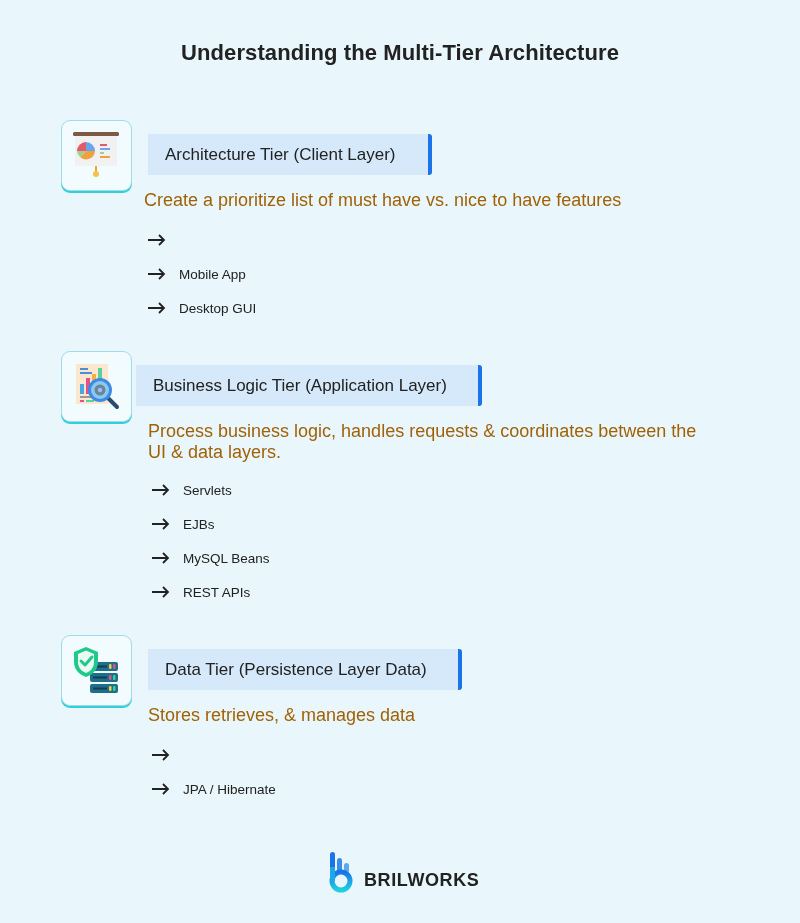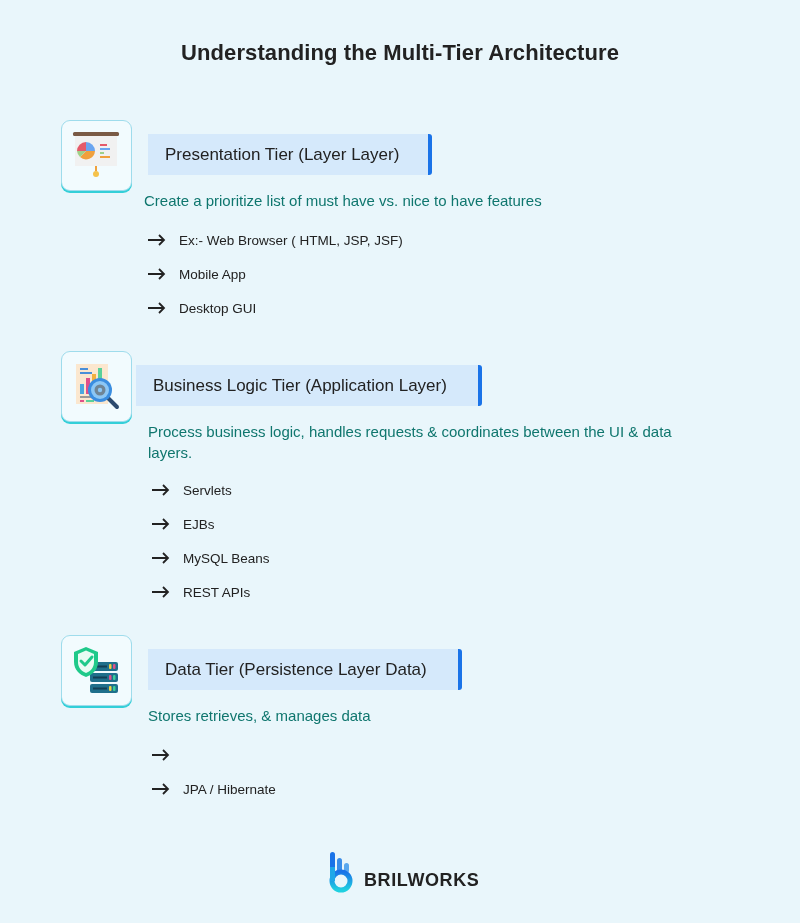--- a/index.html
+++ b/index.html
@@ -15,21 +15,21 @@
     position:absolute; left:61px; width:69px; height:69px; border-radius:9px;
     background:#f2fbfe; border:1px solid #9fdcec;
     box-shadow: 0 2px 0 #33cfd8;
   }
   .icon-box svg { position:absolute; left:8px; top:8px; width:52px; height:52px; }
   .heading {
     position:absolute; height:41px; background:#d5e9fb;
     border-right:4px solid #1a73e8; border-radius:0 3px 3px 0;
     font-size:17px; line-height:41px; padding-left:17px; padding-right:14px; color:#222; box-sizing:border-box;
   }
-  .desc { position:absolute; font-size:15px; line-height:21px; color:#0f766e; }
+  .desc { position:absolute; font-size:18px; line-height:21px; color:#a16207; }
   .list { position:absolute; margin:0; padding:0; list-style:none; }
   .list li { height:34px; display:flex; align-items:center; font-size:13.5px; color:#222; }
   .arrow { width:32px; display:inline-block; }
   .arrow svg { width:20px; height:12px; display:block; }
   .logo { position:absolute; left:329px; top:851px; display:flex; align-items:flex-end; }
   .logo-text { font-weight:bold; font-size:18px; color:#222; margin-left:9px; margin-bottom:2px; letter-spacing:0.6px; }
 </style>
 </head>
 <body>
 
@@ -44,30 +44,29 @@
     <path d="M16 22 L10 28 A9 9 0 0 1 7 22 Z" fill="#9ed18a"></path>
     <path d="M16 22 L7 22 A9 9 0 0 1 16 13 Z" fill="#e55a6a"></path>
     <rect x="30" y="15" width="7" height="2" fill="#e55a6a"></rect>
     <rect x="30" y="19" width="10" height="2" fill="#6aa5f0"></rect>
     <rect x="30" y="23" width="4" height="2" fill="#9ed18a"></rect>
     <rect x="30" y="27" width="10" height="2" fill="#f0a03c"></rect>
     <rect x="25" y="37" width="2" height="5" fill="#f0a03c"></rect>
     <circle cx="26" cy="45" r="3" fill="#f5c24b"></circle>
   </svg>
 </div>
-<div class="heading" style="left:148px; top:134px; width:284px;">Presentation Tier (Layer Layer)</div>
+<div class="heading" style="left:148px; top:134px; width:284px;">Architecture Tier (Client Layer)</div>
 <div class="desc" style="left:144px; top:190px;">Create a prioritize list of must have vs. nice to have features</div>
 <ul class="list" style="left:147px; top:223px;">
   <li>
       <span class="arrow">
         <svg viewBox="0 0 20 12">
           <path d="M1 6 H17 M12 1 L17 6 L12 11" stroke="#222" stroke-width="1.8" fill="none"></path>
         </svg>
       </span>
-      <span>Ex:- Web Browser ( HTML, JSP, JSF)</span>
     </li>
   <li>
       <span class="arrow">
         <svg viewBox="0 0 20 12">
           <path d="M1 6 H17 M12 1 L17 6 L12 11" stroke="#222" stroke-width="1.8" fill="none"></path>
         </svg>
       </span>
       <span>Mobile App</span>
     </li>
   <li>

